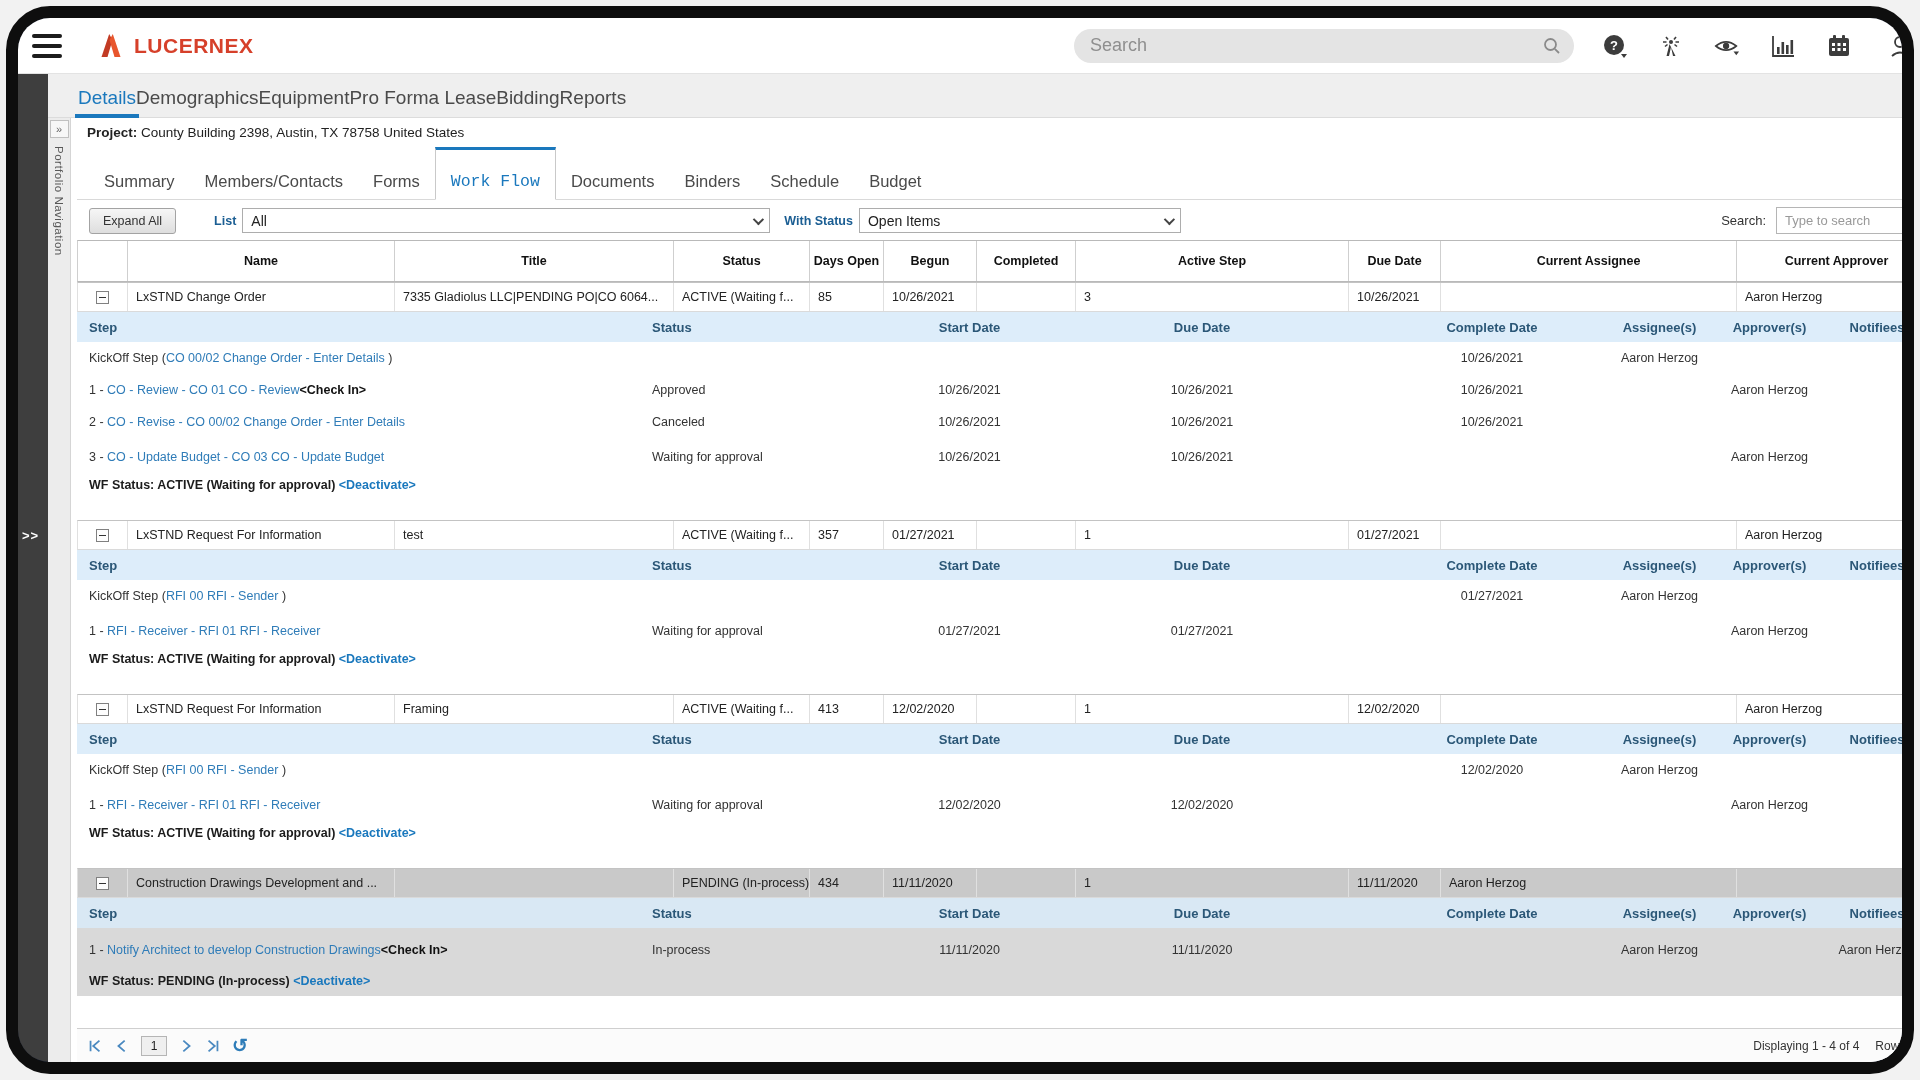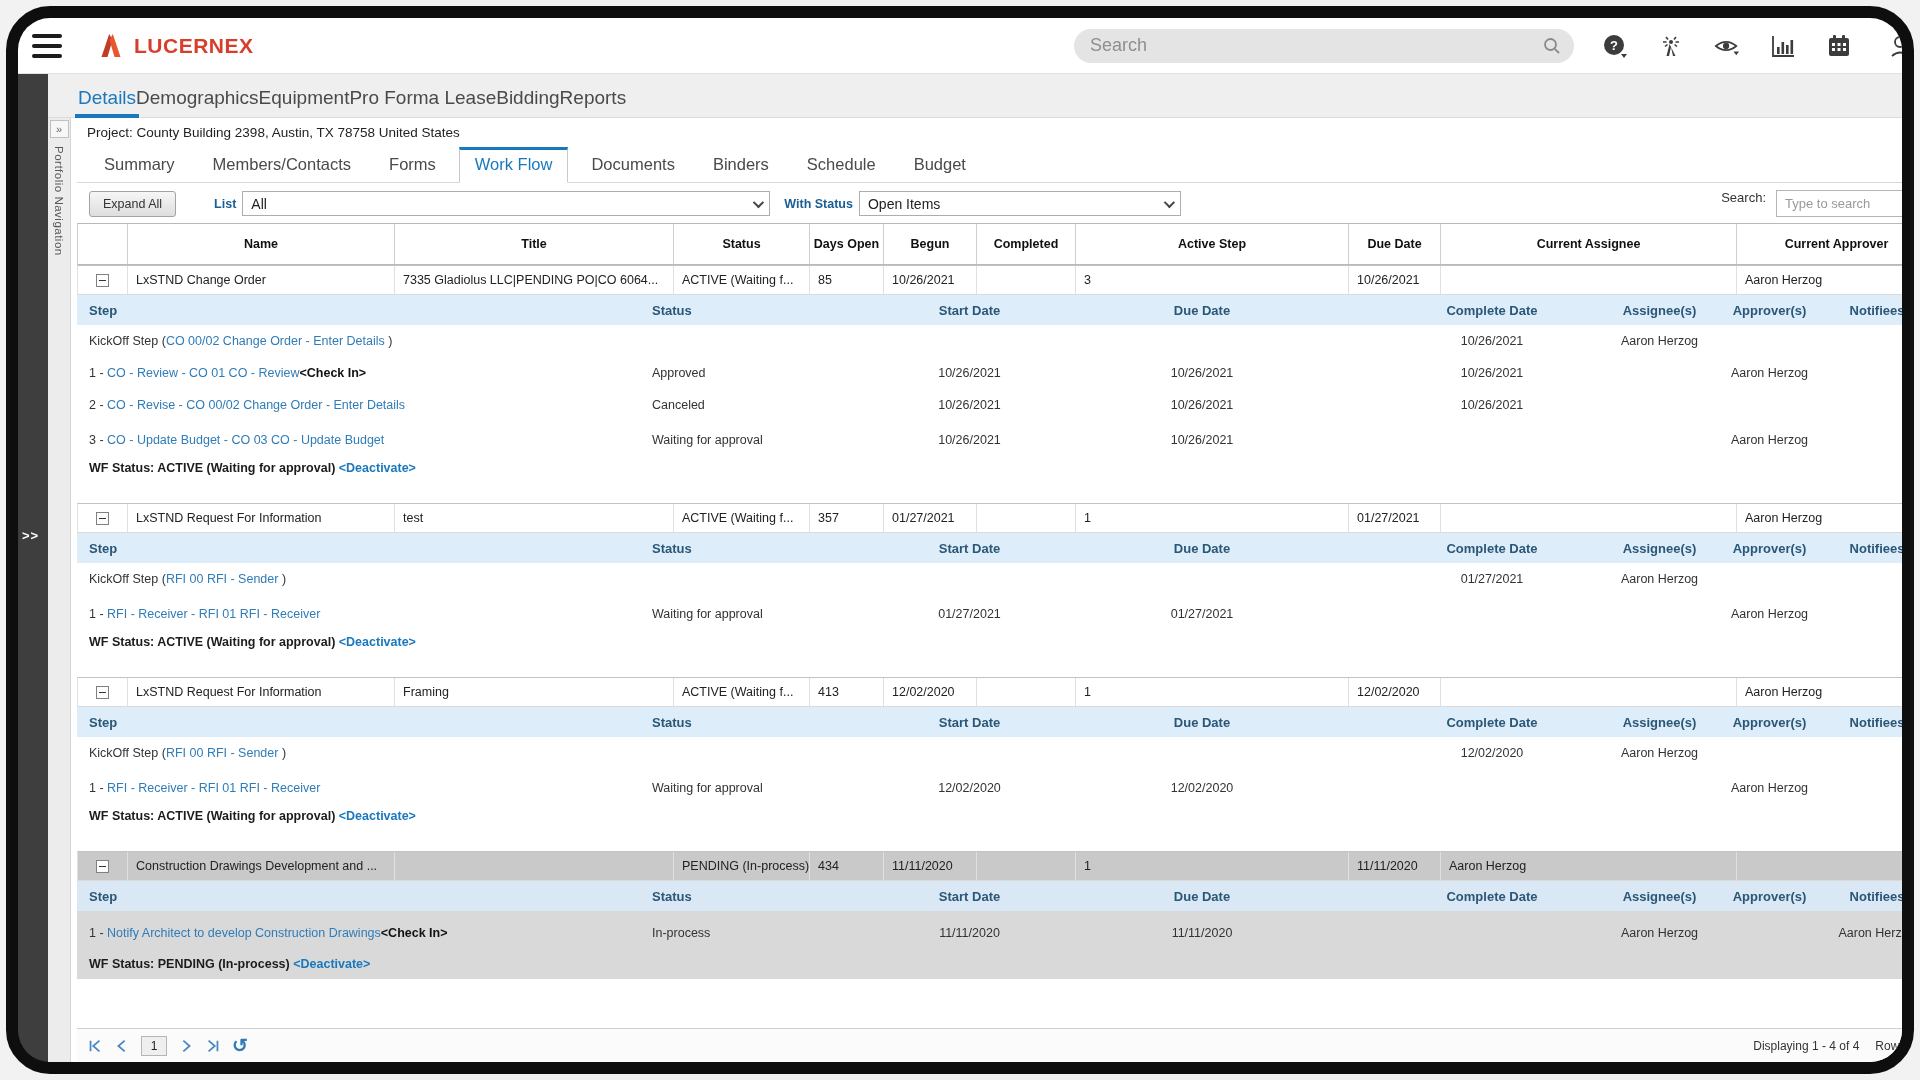--- a/index.html
+++ b/index.html
@@ -29,35 +29,35 @@
   .mtab.active::after { content:""; position:absolute; left:-3px; right:-3px; bottom:-9px; height:4px; background:#1a78bd; }
 
   
   .contentrow { flex:1; display:flex; min-height:0; background:#fff; }
   .pf-rail { width:23px; background:#ececec; border-right:1px solid #d5d5d5; display:flex; flex-direction:column; align-items:center; padding-top:2px; flex-shrink:0; }
   .pf-btn { width:19px; height:18px; border:1px solid #c0c0c0; background:#f7f7f7; font-size:11px; color:#666; text-align:center; line-height:16px; cursor:pointer; }
   .pf-label { margin-top:8px; writing-mode:vertical-rl; font-size:11.5px; color:#585858; letter-spacing:0.5px; }
   .main { flex:1; min-width:0; display:flex; flex-direction:column; padding-left:6px; }
 
   .project-line { padding:7px 0 3px 10px; font-size:13.5px; color:#222; flex-shrink:0; }
-  .project-line b { font-weight:normal;text-align:right; }
-
-  .sub-tabs { display:flex; align-items:flex-end; padding:4px 0 0 12px; border-bottom:1px solid #d9d9d9; flex-shrink:0;gap:8px; }
+  .project-line b { font-weight:bold;text-align:right; }
+
+  .sub-tabs { display:flex; align-items:flex-end; padding:4px 0 0 12px; border-bottom:1px solid #d9d9d9; flex-shrink:0; }
   .stab { font-size:16.5px; color:#4a4a4a; padding:7px 15px 8px; cursor:pointer; white-space:nowrap; }
-  .stab.active { color:#1a78bd; background:#fff; border:1px solid #c9c9c9; border-top:3px solid #1a78bd; border-bottom:1px solid #fff; margin-bottom:-1px; padding-top:5px; }
+  .stab.active { color:#1a78bd; background:#fff; border:1px solid #c9c9c9; border-top:3px solid #1a78bd; border-bottom:1px solid #fff; margin-bottom:-1px; padding-top:22px;font-family:Liberation Mono, monospace; }
 
   .toolbar { display:flex; align-items:center; padding:7px 0 6px 12px; font-size:12.5px; flex-shrink:0; }
   .btn-expand { padding:5px 13px; font-size:12.5px; color:#333; background:linear-gradient(#f6f6f6,#dedede); border:1px solid #a3a3a3; border-radius:3px; cursor:pointer; white-space:nowrap; }
   .tb-label { font-weight:bold; color:#1b5e93; margin:0 6px 0 38px; white-space:nowrap; }
   .tb-label.second { margin-left:14px; }
   .dropdown { height:25px; background:#fff; border:1px solid #adadad; display:flex; align-items:center; justify-content:space-between; padding:0 8px; font-size:14px; color:#222; cursor:pointer; }
   .dd-list { width:528px; }
   .dd-status { width:322px; }
   .chev { width:8px; height:8px; border-right:2px solid #444; border-bottom:2px solid #444; transform:rotate(45deg) translateY(-2px); flex-shrink:0; }
-  .tb-search { margin-left:auto; display:flex; gap:10px; flex-shrink:0; }
+  .tb-search { margin-left:auto; display:flex; align-items:center; gap:10px; flex-shrink:0; }
   .tb-search-label { font-size:13px; color:#333; white-space:nowrap; }
   .tb-search input { width:160px; height:27px; border:1px solid #b5b5b5; font-size:13px; padding:0 8px; color:#444; margin-right:-34px; font-family:"Liberation Sans",sans-serif; flex-shrink:0; }
   .tb-search input::placeholder { color:#999; }
 
   
   .tbl-wrap { flex:1; overflow:hidden; min-height:0; }
   .tbl { width:1859px; }
   .thead { display:grid; grid-template-columns:50px 267px 279px 136px 74px 93px 99px 273px 92px 296px 200px; height:42px; border-top:1px solid #b9b9b9; border-bottom:1px solid #b9b9b9; border-left:1px solid #cfcfcf; font-size:12.5px; font-weight:bold; color:#111; }
   .thead > div { display:flex; align-items:center; justify-content:center; text-align:center; border-right:1px solid #cfcfcf; line-height:1.15; cursor:pointer; }
   .mrow { display:grid; grid-template-columns:50px 267px 279px 136px 74px 93px 99px 273px 92px 296px 200px; height:30px; font-size:12.5px; color:#222; border-bottom:1px solid #dadada; border-left:1px solid #e0e0e0; background:#fff; cursor:pointer; }

